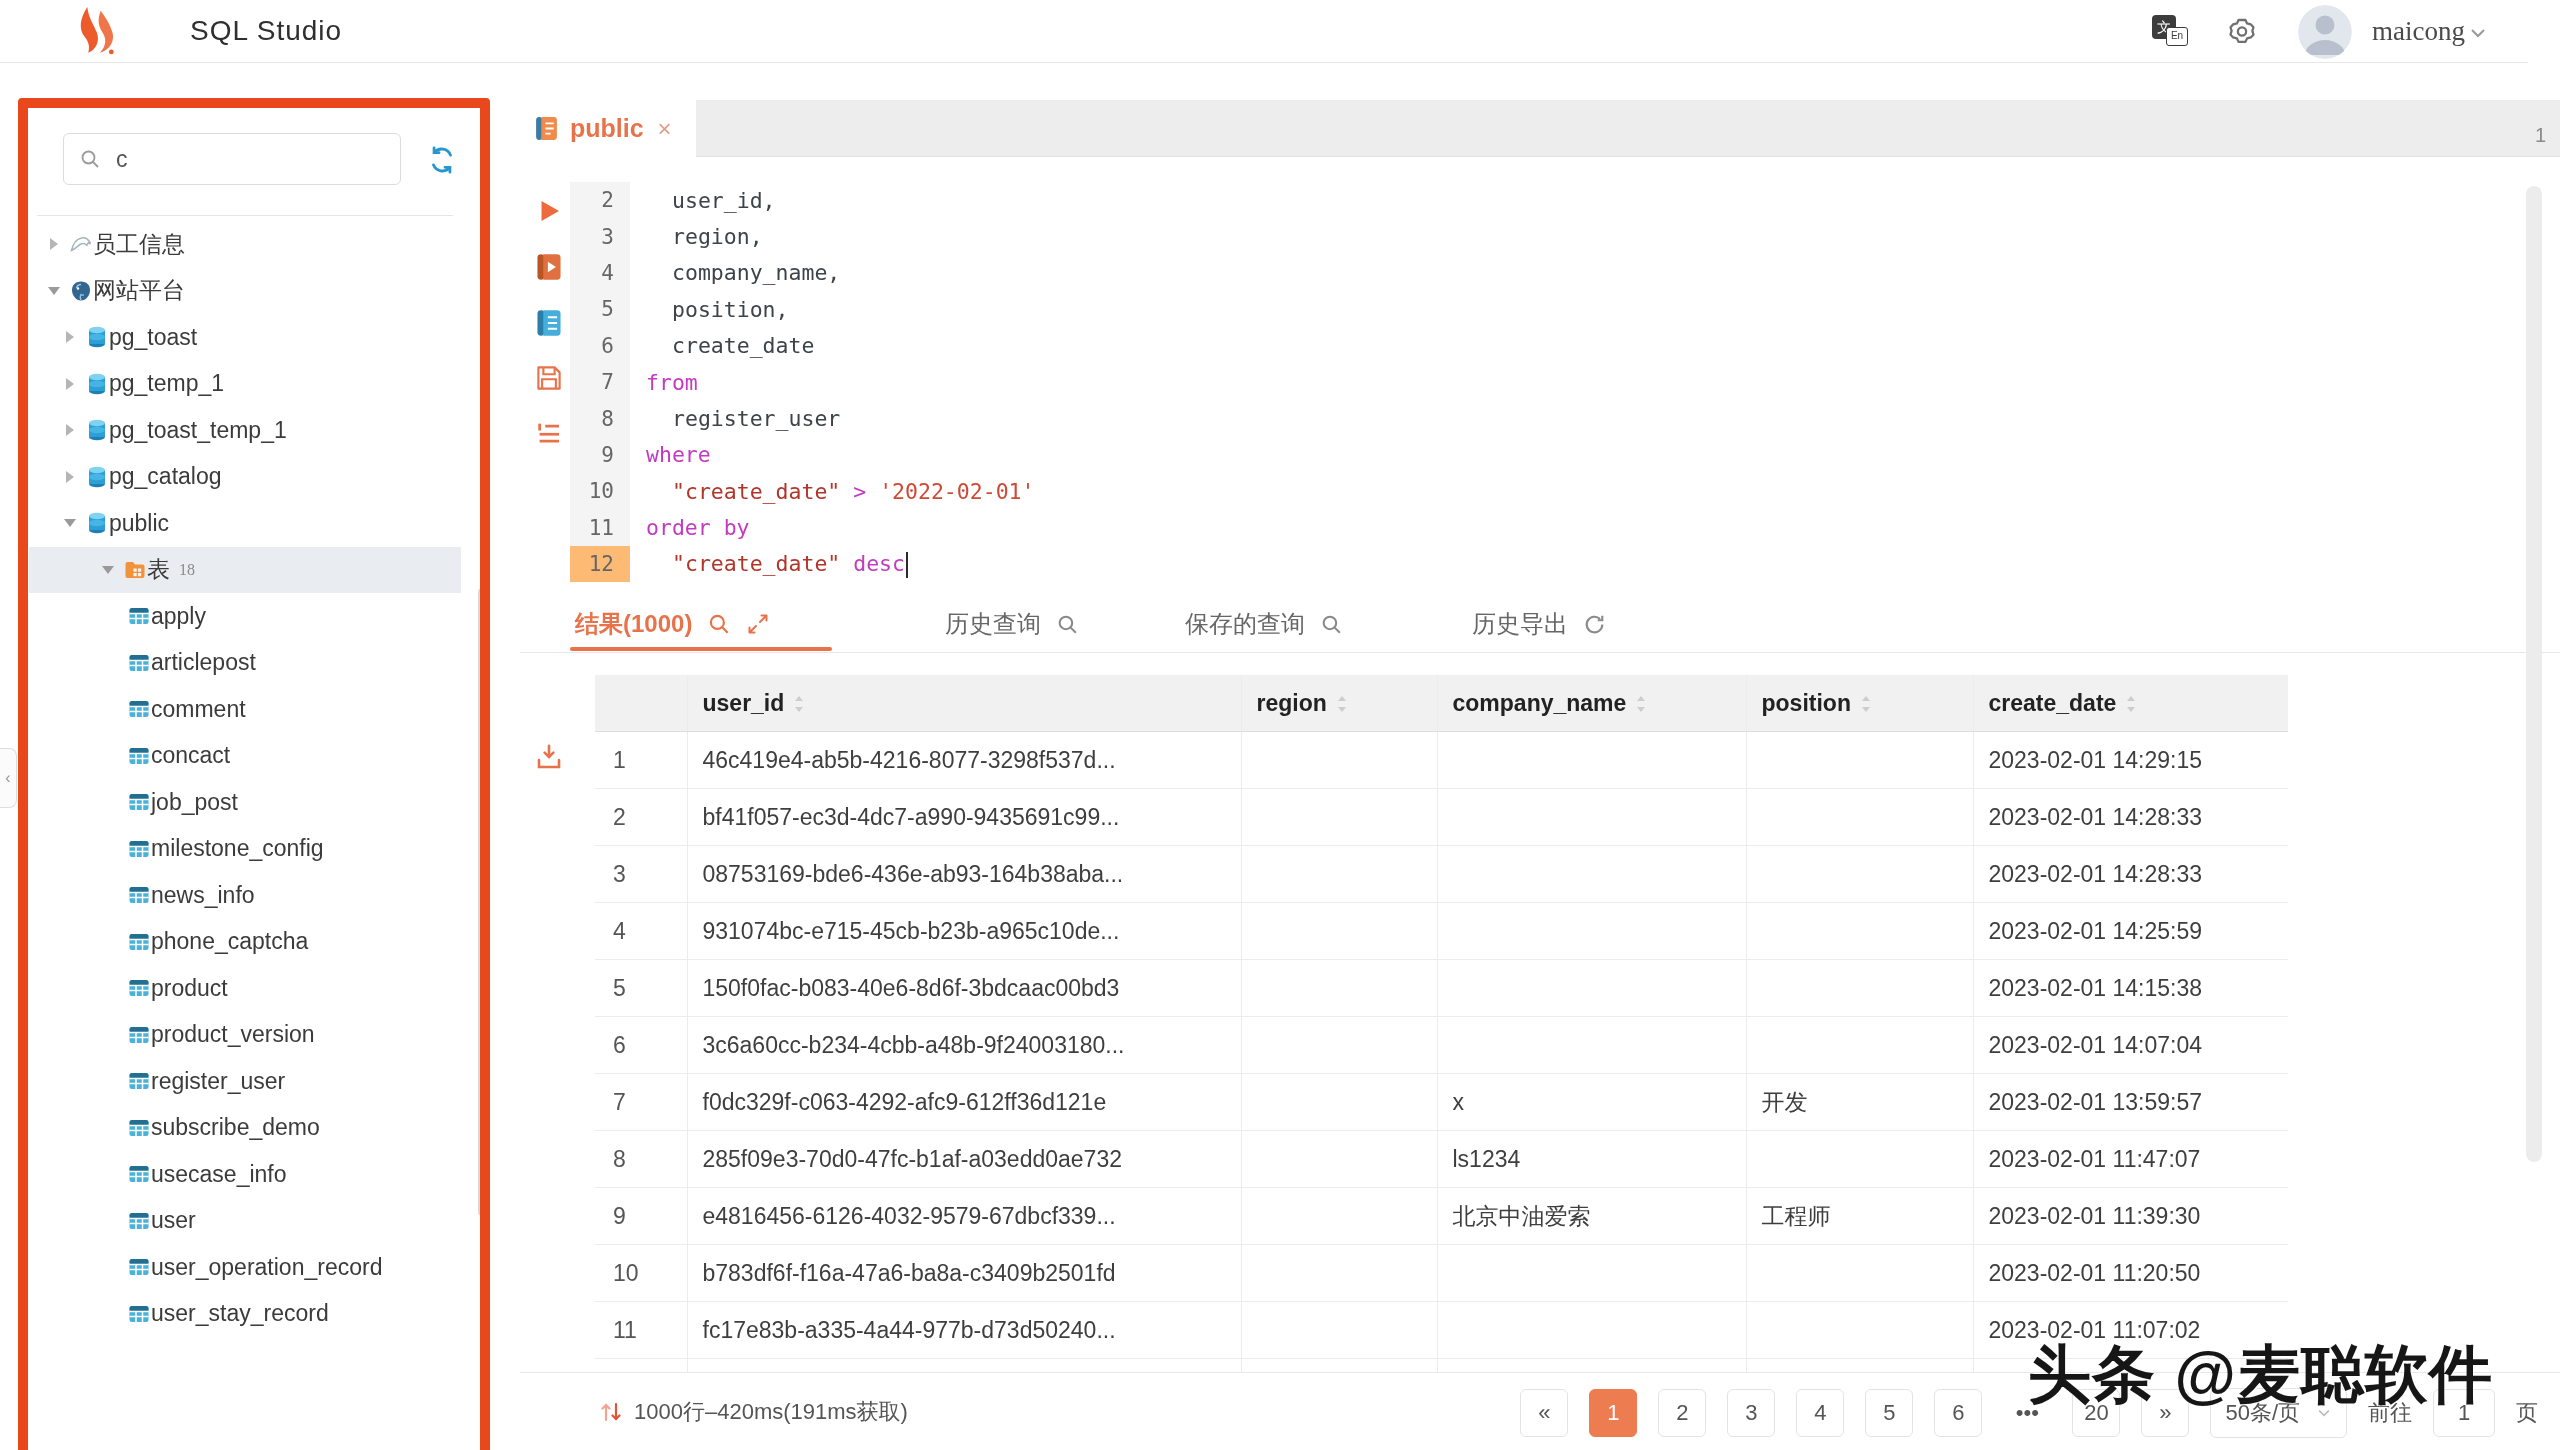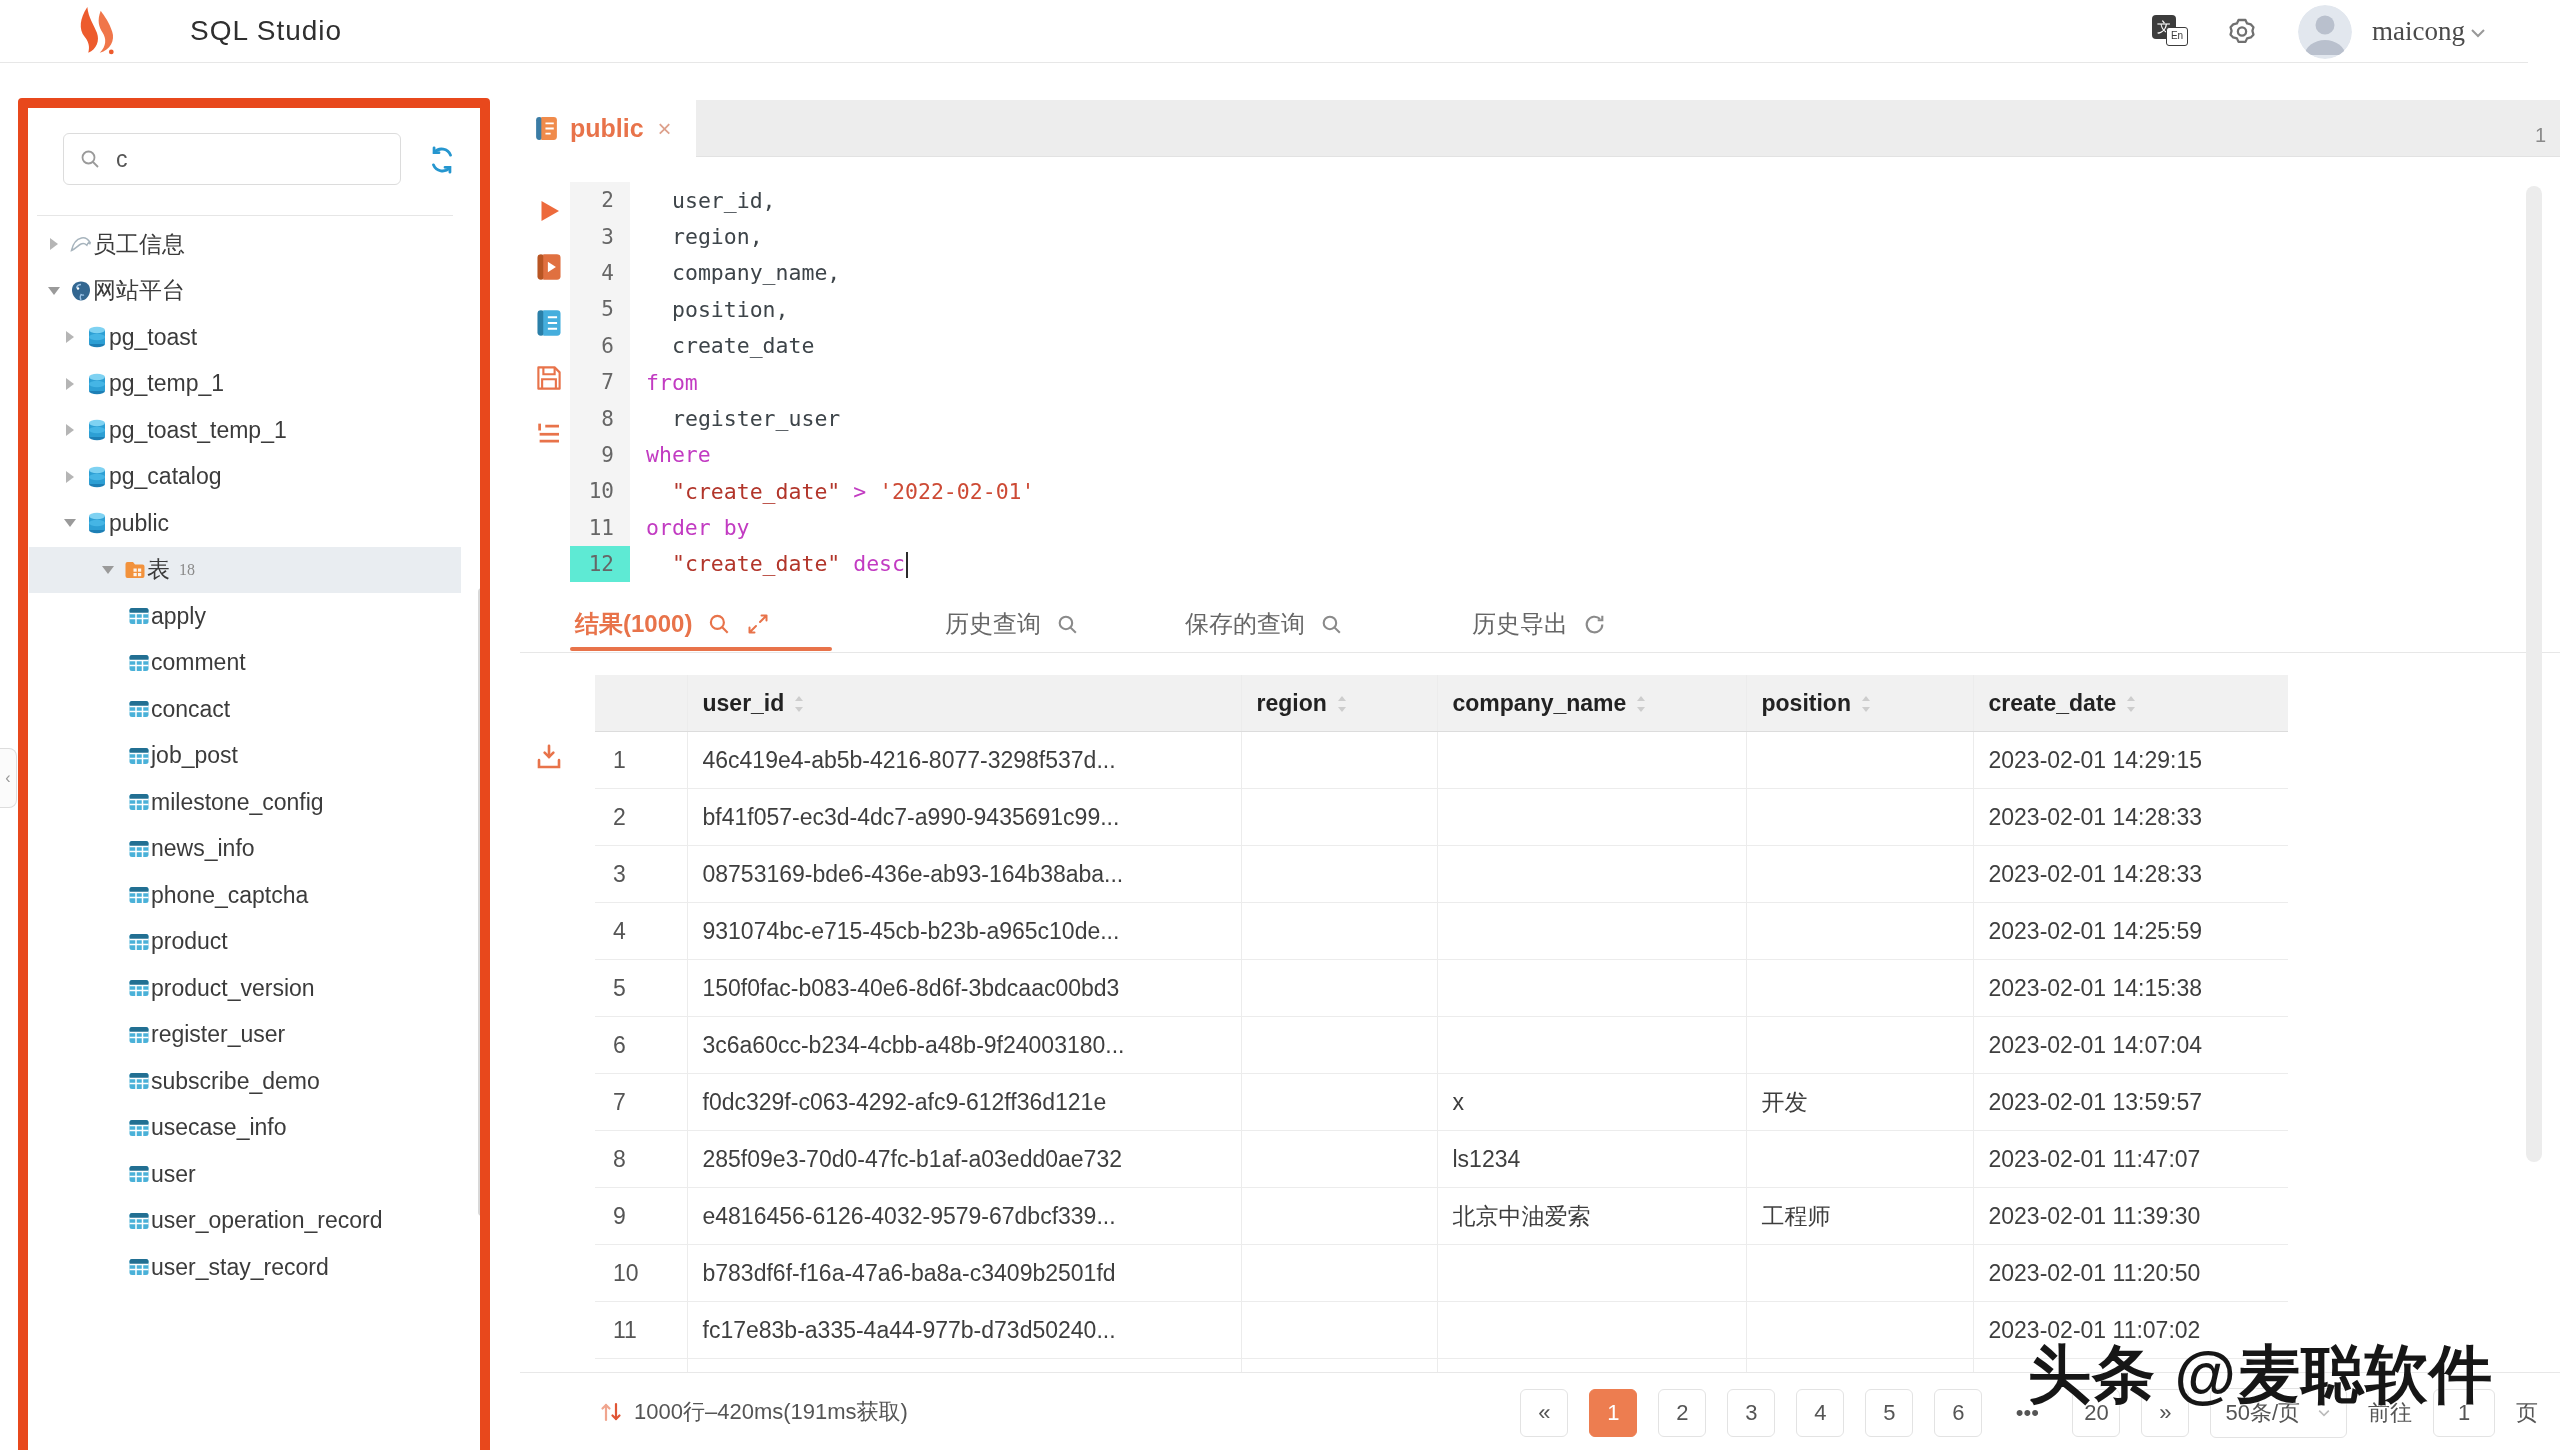--- a/index.html
+++ b/index.html
@@ -60,21 +60,21 @@
   .page-indicator{position:absolute;right:14px;top:24px;font-size:20px;color:#8a8a8a;}
 
   
   .rail{position:absolute;left:520px;top:156px;width:50px;}
   .rail-ic{position:absolute;left:14px;width:30px;height:30px;cursor:pointer;}
   .editor{position:absolute;left:570px;top:182px;}
   .eline{display:flex;height:36.4px;align-items:center;}
   .ln{width:60px;flex:0 0 60px;text-align:right;padding-right:16px;background:#f4f4f4;
       font-family:"DejaVu Sans Mono",monospace;font-size:21px;color:#666;height:100%;
       display:flex;align-items:center;justify-content:flex-end;box-sizing:border-box;}
-  .eline.cur .ln{background:#5eead4;}
+  .eline.cur .ln{background:#fdba74;}
   .code{padding-left:16px;font-family:"DejaVu Sans Mono",monospace;font-size:21.5px;color:#3d4449;white-space:pre;}
   .code.ind{padding-left:42px;}
   .kw{color:#c23bc2;} .qid{color:#b2352a;} .str{color:#cd4a35;} .op{color:#c23bc2;}
   .cursor{display:inline-block;width:2px;height:26px;background:#2b2b2b;vertical-align:middle;margin-left:1px;}
 
   
   .rtabs{position:absolute;left:520px;top:600px;width:2040px;height:52px;}
   .rtab{position:absolute;top:0;height:48px;display:flex;align-items:center;gap:14px;cursor:pointer;}
   .rtab .lab{font-size:24px;color:#666;}
   .rtab.active .lab{color:#E8734A;font-weight:700;}
@@ -280,20 +280,30 @@
 
       <div class="trow L3">
           <span class="ticon">
             <svg viewBox="0 0 24 24">
               <rect x="2.5" y="4" width="19" height="16" rx="2.5" fill="#4ab1d8"></rect>
               <rect x="2.5" y="4" width="19" height="5.5" rx="2.5" fill="#226f92"></rect>
               <path d="M9 9.5V20 M15.5 9.5V20 M2.5 9.5h19 M2.5 14.5h19" stroke="#fff" stroke-width="1.5" fill="none"></path>
             </svg>
           </span>
           <span class="tlabel">apply</span>
+        </div>
+        <div class="trow L3">
+          <span class="ticon">
+            <svg viewBox="0 0 24 24">
+              <rect x="2.5" y="4" width="19" height="16" rx="2.5" fill="#4ab1d8"></rect>
+              <rect x="2.5" y="4" width="19" height="5.5" rx="2.5" fill="#226f92"></rect>
+              <path d="M9 9.5V20 M15.5 9.5V20 M2.5 9.5h19 M2.5 14.5h19" stroke="#fff" stroke-width="1.5" fill="none"></path>
+            </svg>
+          </span>
+          <span class="tlabel">articlepost</span>
         </div>
         <div class="trow L3">
           <span class="ticon">
             <svg viewBox="0 0 24 24">
               <rect x="2.5" y="4" width="19" height="16" rx="2.5" fill="#4ab1d8"></rect>
               <rect x="2.5" y="4" width="19" height="5.5" rx="2.5" fill="#226f92"></rect>
               <path d="M9 9.5V20 M15.5 9.5V20 M2.5 9.5h19 M2.5 14.5h19" stroke="#fff" stroke-width="1.5" fill="none"></path>
             </svg>
           </span>
           <span class="tlabel">comment</span>

